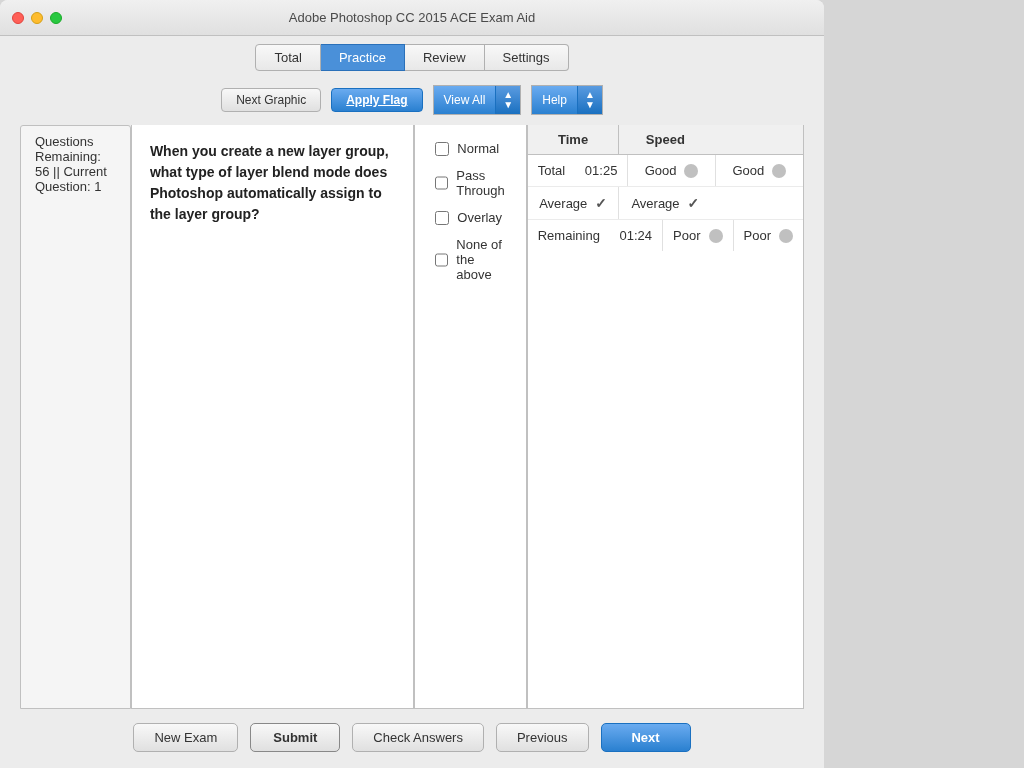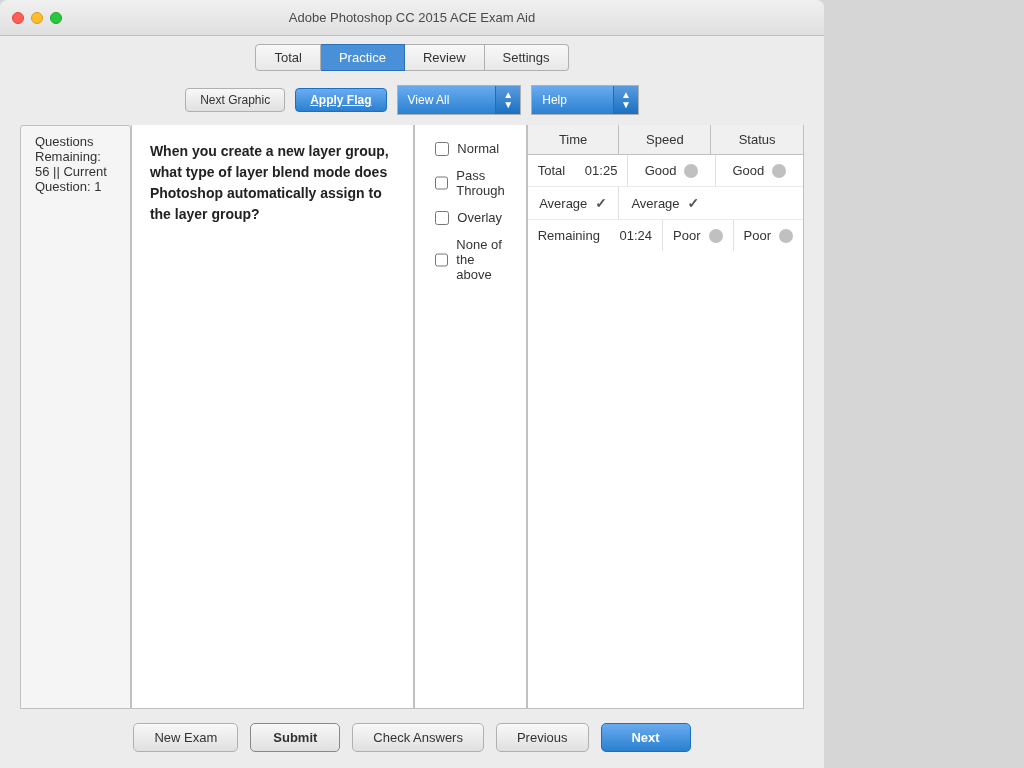--- a/index.html
+++ b/index.html
@@ -98,21 +98,20 @@
       font-weight: 600;
       background: linear-gradient(to bottom, #f8f8f8, #e0e0e0);
     }
     .select-wrapper {
       display: flex;
       align-items: center;
       border: 1px solid #b0b0b0;
       border-radius: 0;
       background: linear-gradient(to bottom, #6aabf0, #2a80d0);
       overflow: hidden;
-      gap: 36px;
     }
     .select-label {
       padding: 4px 10px;
       color: white;
       font-size: 12px;
     }
     .select-arrow {
       background: linear-gradient(to bottom, #5a9be0, #1a70c0);
       padding: 4px 7px;
       color: white;
@@ -176,21 +175,21 @@
       background: white;
     }
     .stats-header {
       display: grid;
       grid-template-columns: 1fr 1fr 1fr;
       background: #f0f0f0;
       border-bottom: 1px solid #c0c0c0;
     }
     .stats-header-cell {
       padding: 7px 10px;
-      font-weight: 400;
+      font-weight: 700;
       font-size: 13px;
       color: #333;
       text-align: center;
       border-right: 1px solid #c0c0c0;
     }
     .stats-header-cell:last-child { border-right: none; }
     .stats-row {
       display: grid;
       grid-template-columns: 1fr 1fr 1fr;
       border-bottom: 1px solid #ebebeb;
@@ -314,21 +313,20 @@
       <label class="answer-option">
         <input type="checkbox" style="">
         <span>None of the above</span>
       </label>
     </div>
 
     <div class="stats-table">
       <div class="stats-header">
         <div class="stats-header-cell">Time</div>
         <div class="stats-header-cell">Speed</div>
-        <div class="stats-header-cell">Status</div>
       </div>
 
       <div class="stats-row">
         <div class="stats-cell">
           <span>Total</span>&nbsp;
           <span>01:25</span>
         </div>
         <div class="stats-cell stats-cell-center">
           <span>Good</span>
           <span class="indicator"></span>

